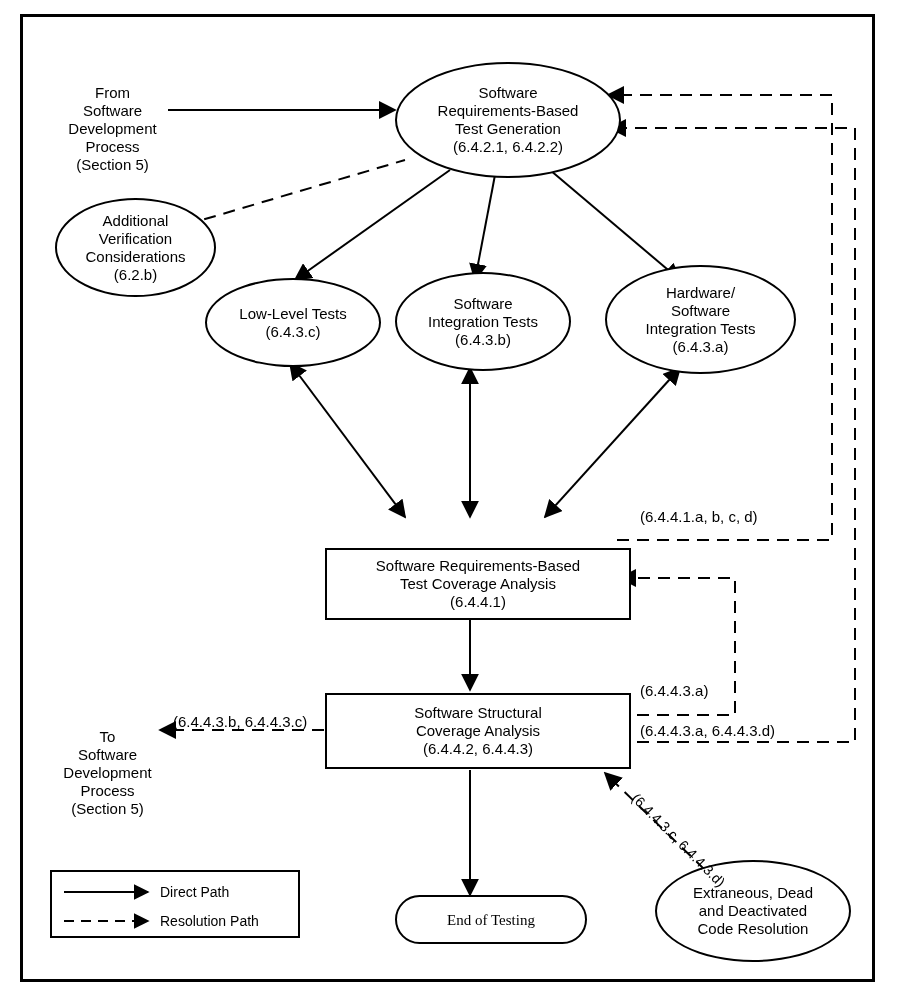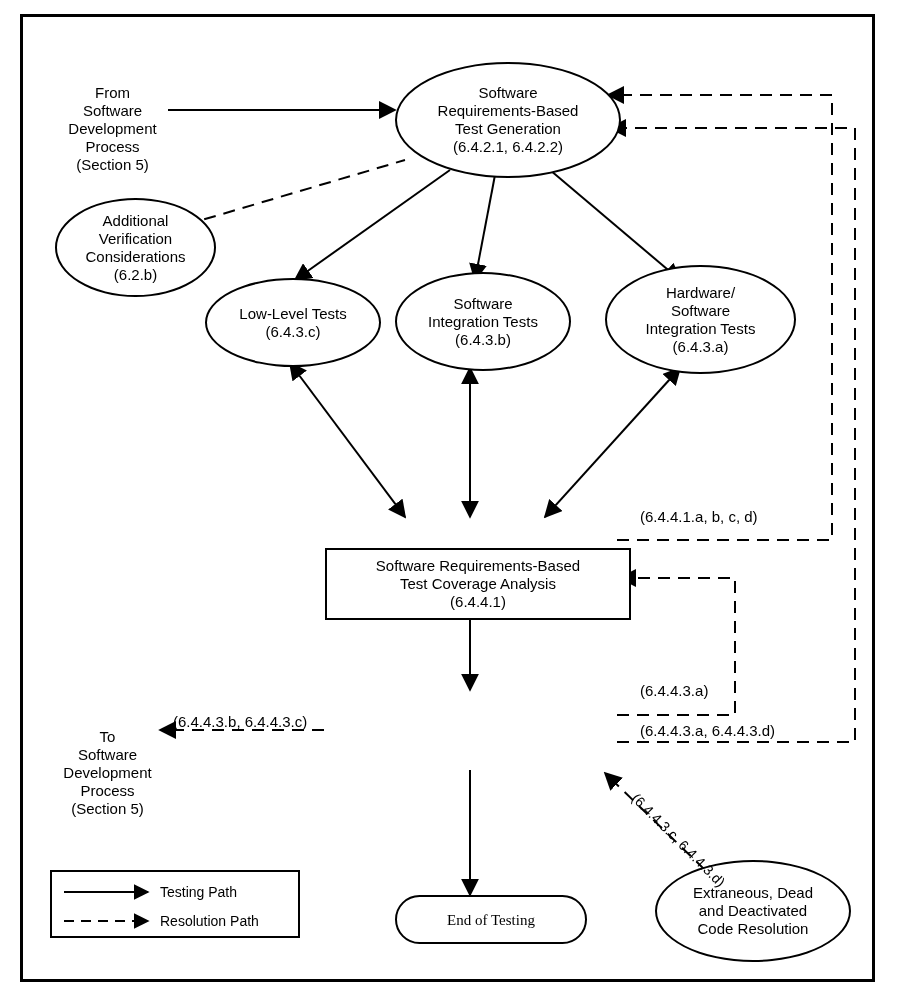--- a/index.html
+++ b/index.html
@@ -152,20 +152,21 @@
   <div id="n-addl" class="node ellipse" style="left:55px; top:198px; width:145px; height:95px;">Additional<br>Verification<br>Considerations<br>(6.2.b)</div>
 
   <div id="n-low" class="node ellipse" style="left:205px; top:278px; width:160px; height:85px;">Low-Level Tests<br>(6.4.3.c)</div>
 
   <div id="n-swint" class="node ellipse" style="left:395px; top:272px; width:160px; height:95px;">Software<br>Integration Tests<br>(6.4.3.b)</div>
 
   <div id="n-hwsw" class="node ellipse" style="left:605px; top:265px; width:175px; height:105px;">Hardware/<br>Software<br>Integration Tests<br>(6.4.3.a)</div>
 
   <div id="n-reqcov" class="node rect" style="left:325px; top:520px; width:290px; height:68px;margin-top:28px;">Software Requirements-Based<br>Test Coverage Analysis<br>(6.4.4.1)</div>
 
+  <div id="n-struct" class="node rect" style="left:325px; top:693px; width:290px; height:72px;">Software Structural<br>Coverage Analysis<br>(6.4.4.2, 6.4.4.3)</div>
 
   <div id="lbl-to-dev" class="label" style="left:50px; top:728px; width:115px;">To<br>Software<br>Development<br>Process<br>(Section 5)</div>
 
   <div id="n-end" class="node pill" style="left:395px; top:895px; width:148px; height:45px;font-family:Liberation Serif, serif;">End of Testing</div>
 
   <div id="n-extraneous" class="node ellipse" style="left:655px; top:860px; width:180px; height:98px;">Extraneous, Dead<br>and Deactivated<br>Code Resolution</div>
 
   <div class="label" style="left:640px; top:508px;">(6.4.4.1.a, b, c, d)</div>
   <div class="label" style="left:640px; top:682px;">(6.4.4.3.a)</div>
   <div class="label" style="left:640px; top:722px;">(6.4.4.3.a, 6.4.4.3.d)</div>
@@ -175,21 +176,21 @@
   <div class="legend">
     <div class="legend-row" style="top:5px;">
       <svg>
         <defs>
           <marker id="la1" viewBox="0 0 10 10" refX="9" refY="5" markerWidth="8" markerHeight="8" orient="auto">
             <path d="M 0 0 L 10 5 L 0 10 z" fill="#000"></path>
           </marker>
         </defs>
         <line x1="2" y1="10" x2="86" y2="10" stroke="#000" stroke-width="2" marker-end="url(#la1)"></line>
       </svg>
-      <span class="legend-text">Testing Path</span>
+      <span class="legend-text">Direct Path</span>
     </div>
     <div class="legend-row" style="top:34px;">
       <svg>
         <defs>
           <marker id="la2" viewBox="0 0 10 10" refX="9" refY="5" markerWidth="8" markerHeight="8" orient="auto">
             <path d="M 0 0 L 10 5 L 0 10 z" fill="#000"></path>
           </marker>
         </defs>
         <line x1="2" y1="10" x2="86" y2="10" stroke="#000" stroke-width="2" stroke-dasharray="10 7" marker-end="url(#la2)"></line>
       </svg>

